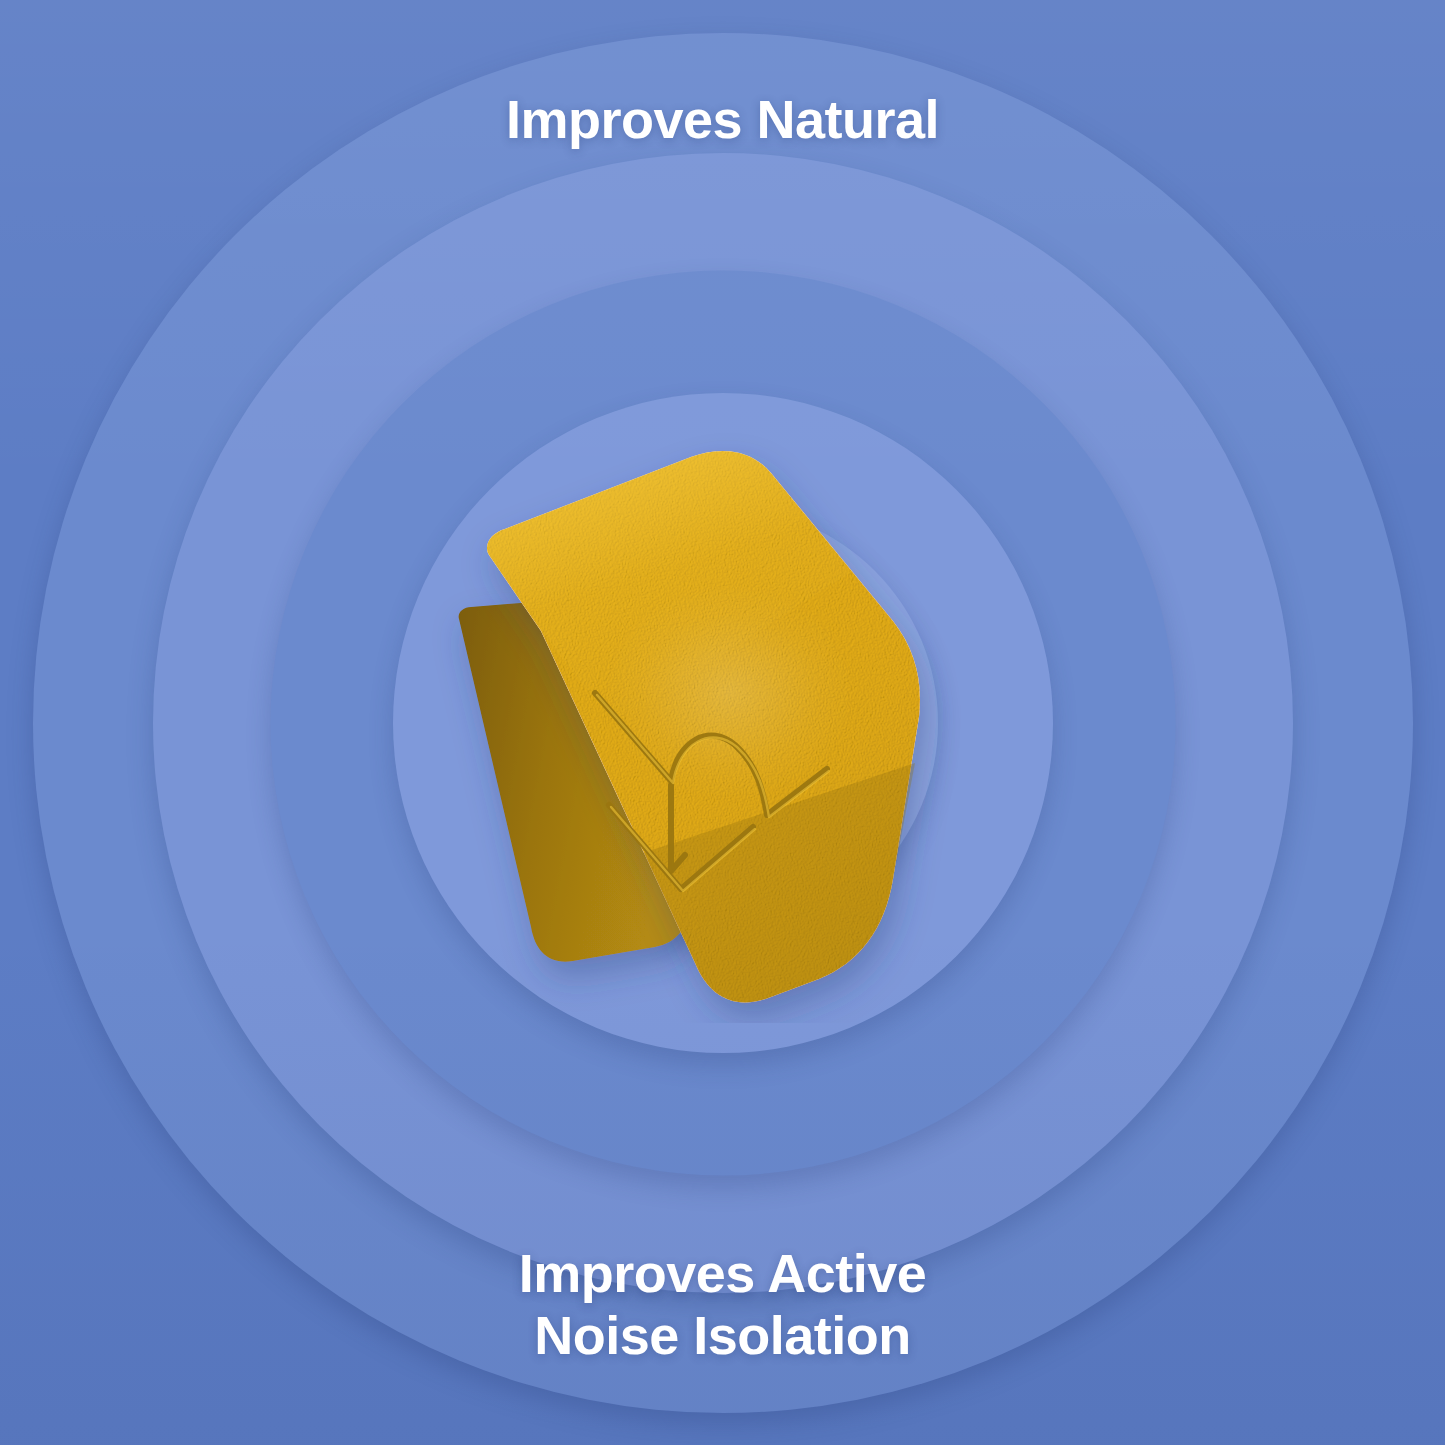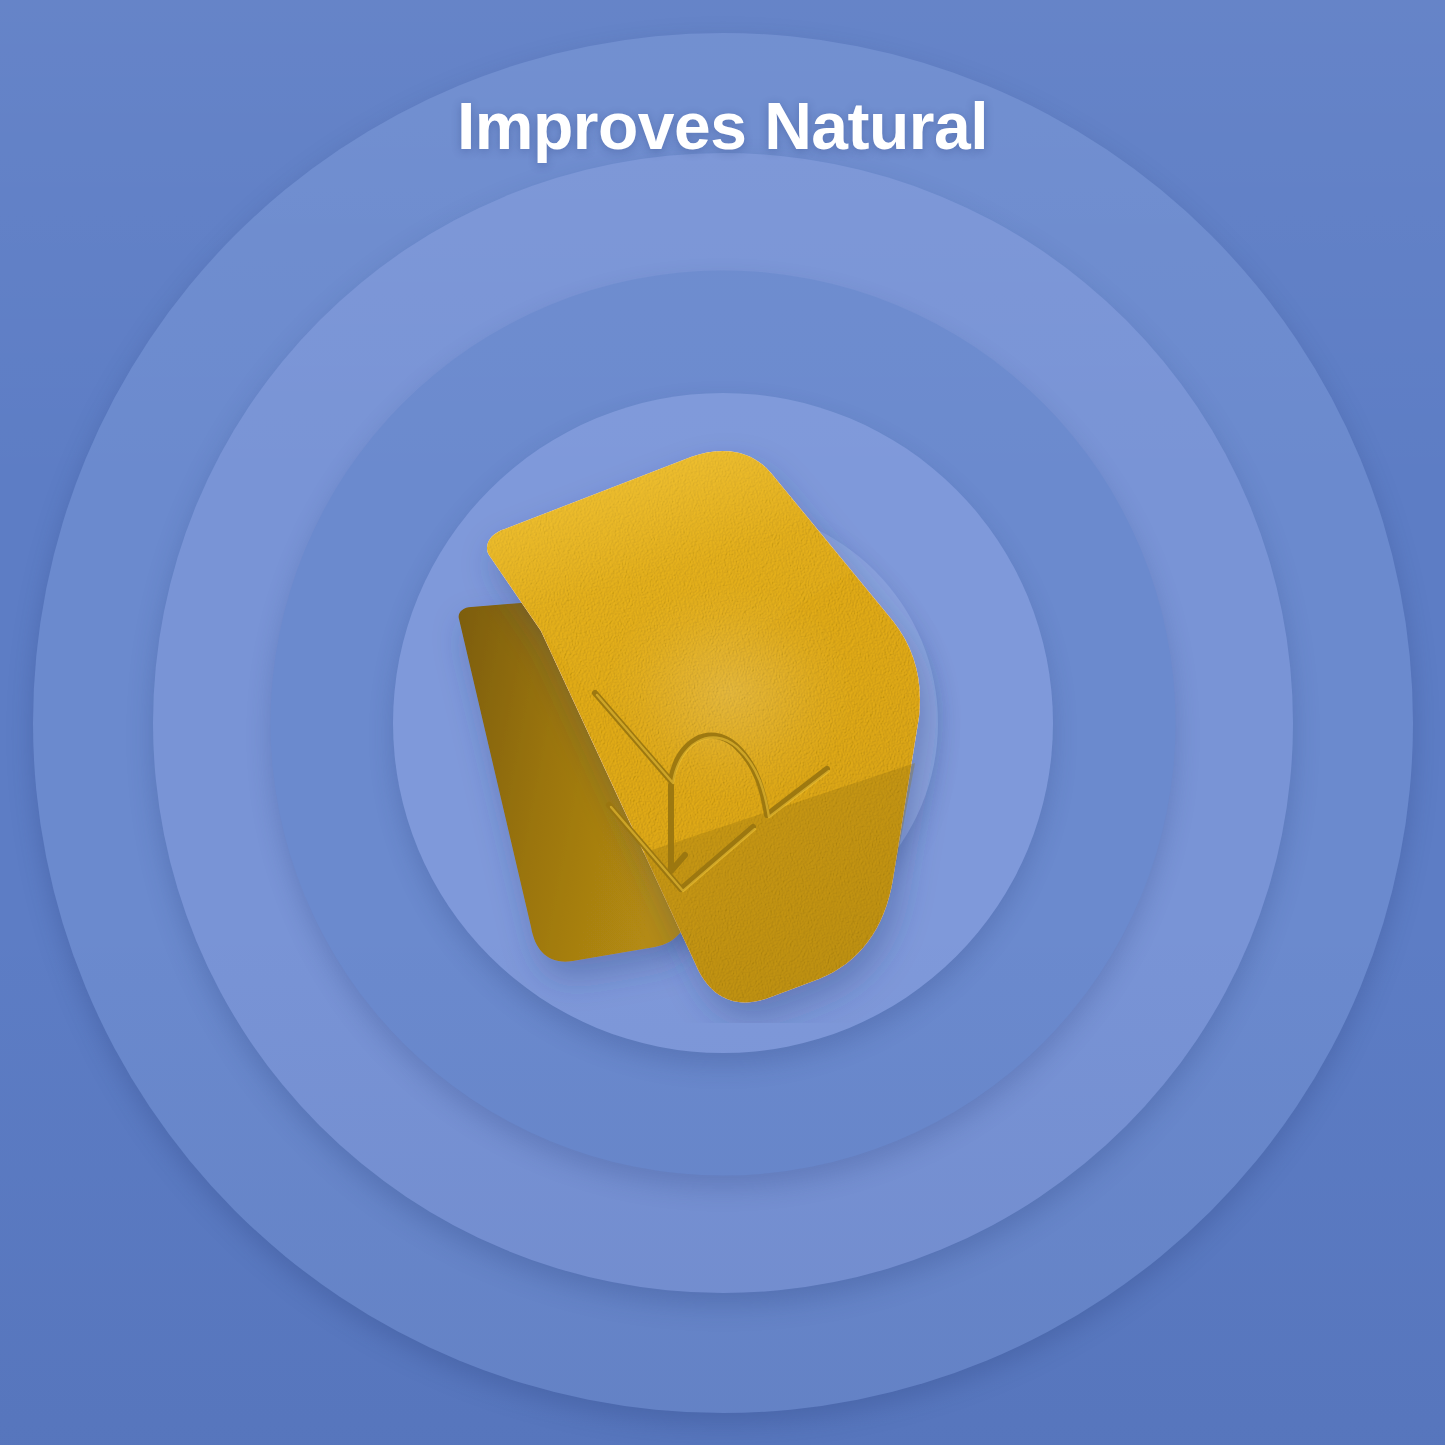--- a/index.html
+++ b/index.html
@@ -73,21 +73,21 @@
   }
 
   
   .headline {
     position: absolute;
     left: 0;
     width: 100%;
     text-align: center;
     color: #ffffff;
     font-weight: 700;
-    font-size: 66px;
+    font-size: 54px;
     line-height: 1.16;
     letter-spacing: -0.5px;
     text-shadow: 0 2px 10px rgba(30, 50, 110, 0.30);
     padding: 0 70px;
     box-sizing: border-box;
   }
   #headline-top    { top: 88px; }
   #headline-bottom { bottom: 78px; }
   .headline .line { display: block; white-space: nowrap; }
 
@@ -238,14 +238,18 @@
                  C 256 320 288 302 314 324
                  C 336 344 342 370 346 394
                  L 406 348" stroke="#f6cb3a" stroke-width="2.4" opacity="0.55"></path>
         <path d="M 188 384
                  L 260 468
                  L 332 406" stroke="#f6cb3a" stroke-width="2.4" opacity="0.55"></path>
       </g>
     </svg>
   </div>
 
+  <div class="headline" id="headline-bottom">
+    <span class="line">Improves Active</span>
+    <span class="line">Noise Isolation</span>
+  </div>
 
 </div>
 
 </body></html>

